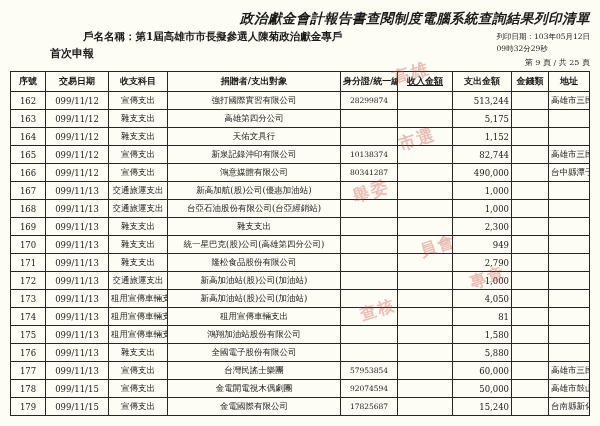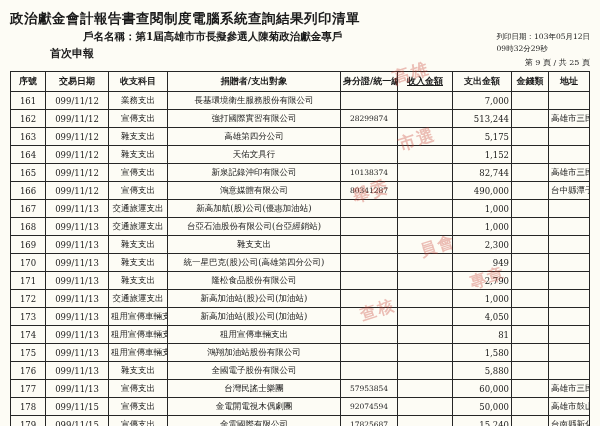--- a/index.html
+++ b/index.html
@@ -16,26 +16,27 @@
     position: relative;
   }
   .page {
     position: relative;
     width: 600px;
     height: 426px;
     box-sizing: border-box;
     padding: 6px 10px 0 10px;
   }
   .doc-title {
-    text-align: left;
+    text-align: right;
     font-size: 13.5px;
     font-weight: bold;
     letter-spacing: 0.5px;
     margin: 4px 0 2px 0;
     font-family: "DejaVu Serif", "Liberation Serif", serif;
+    font-style: italic;
   }
   .header-row {
     display: flex;
     justify-content: space-between;
     align-items: flex-start;
     font-size: 9px;
     font-family: "DejaVu Serif", "Liberation Serif", serif;
   }
   .acct-line {
     font-size: 10.5px;
@@ -143,31 +144,20 @@
         <th class="c-obj">捐贈者/支出對象</th>
         <th class="c-id">身分證/統一編號</th>
         <th class="c-in">收入金額</th>
         <th class="c-out">支出金額</th>
         <th class="c-note">金錢類</th>
         <th class="c-addr">地址</th>
       </tr>
     </thead>
     <tbody id="tbody">
         <tr>
-          <td class="c-seq">161</td>
-          <td class="c-date">099/11/12</td>
-          <td class="c-subj">業務支出</td>
-          <td class="c-obj">長基環境衛生服務股份有限公司</td>
-          <td class="c-id"></td>
-          <td class="c-in"></td>
-          <td class="c-out">7,000</td>
-          <td class="c-note"></td>
-          <td class="c-addr"></td>
-        </tr>
-        <tr>
           <td class="c-seq">162</td>
           <td class="c-date">099/11/12</td>
           <td class="c-subj">宣傳支出</td>
           <td class="c-obj">強打國際實習有限公司</td>
           <td class="c-id">28299874</td>
           <td class="c-in"></td>
           <td class="c-out">513,244</td>
           <td class="c-note"></td>
           <td class="c-addr">高雄市三民區</td>
         </tr>

